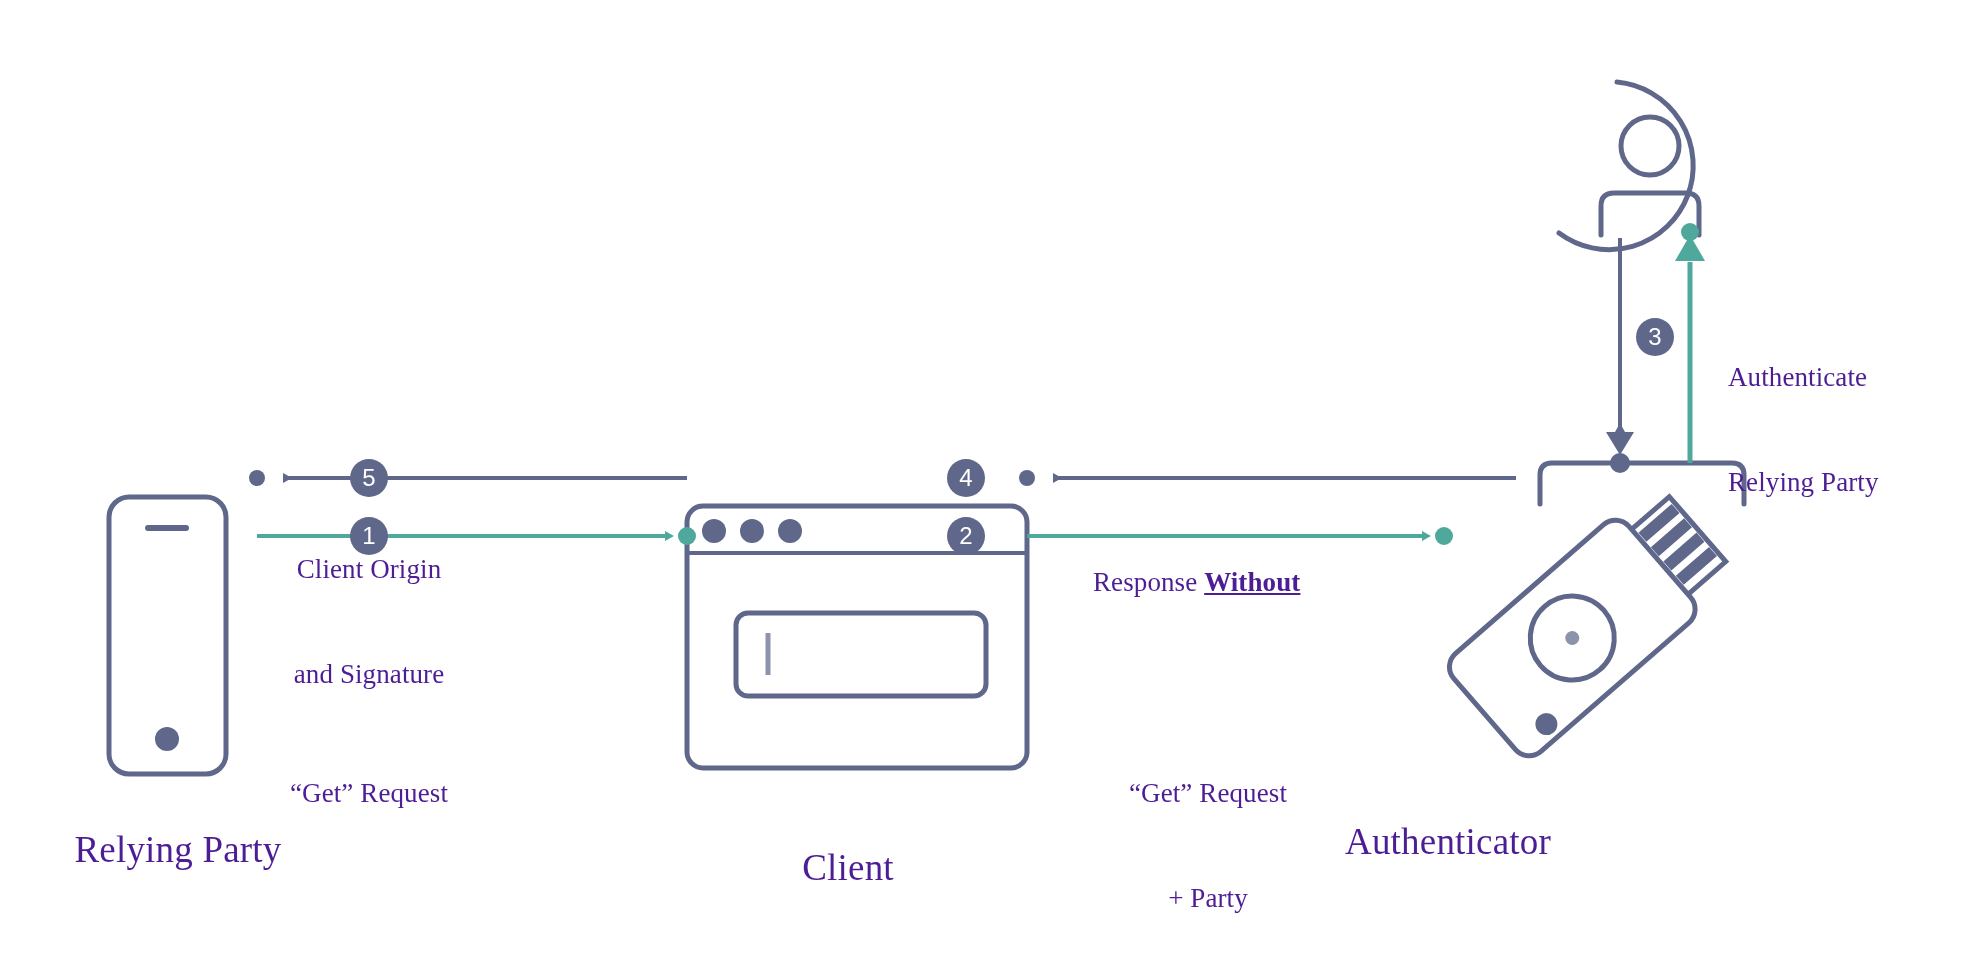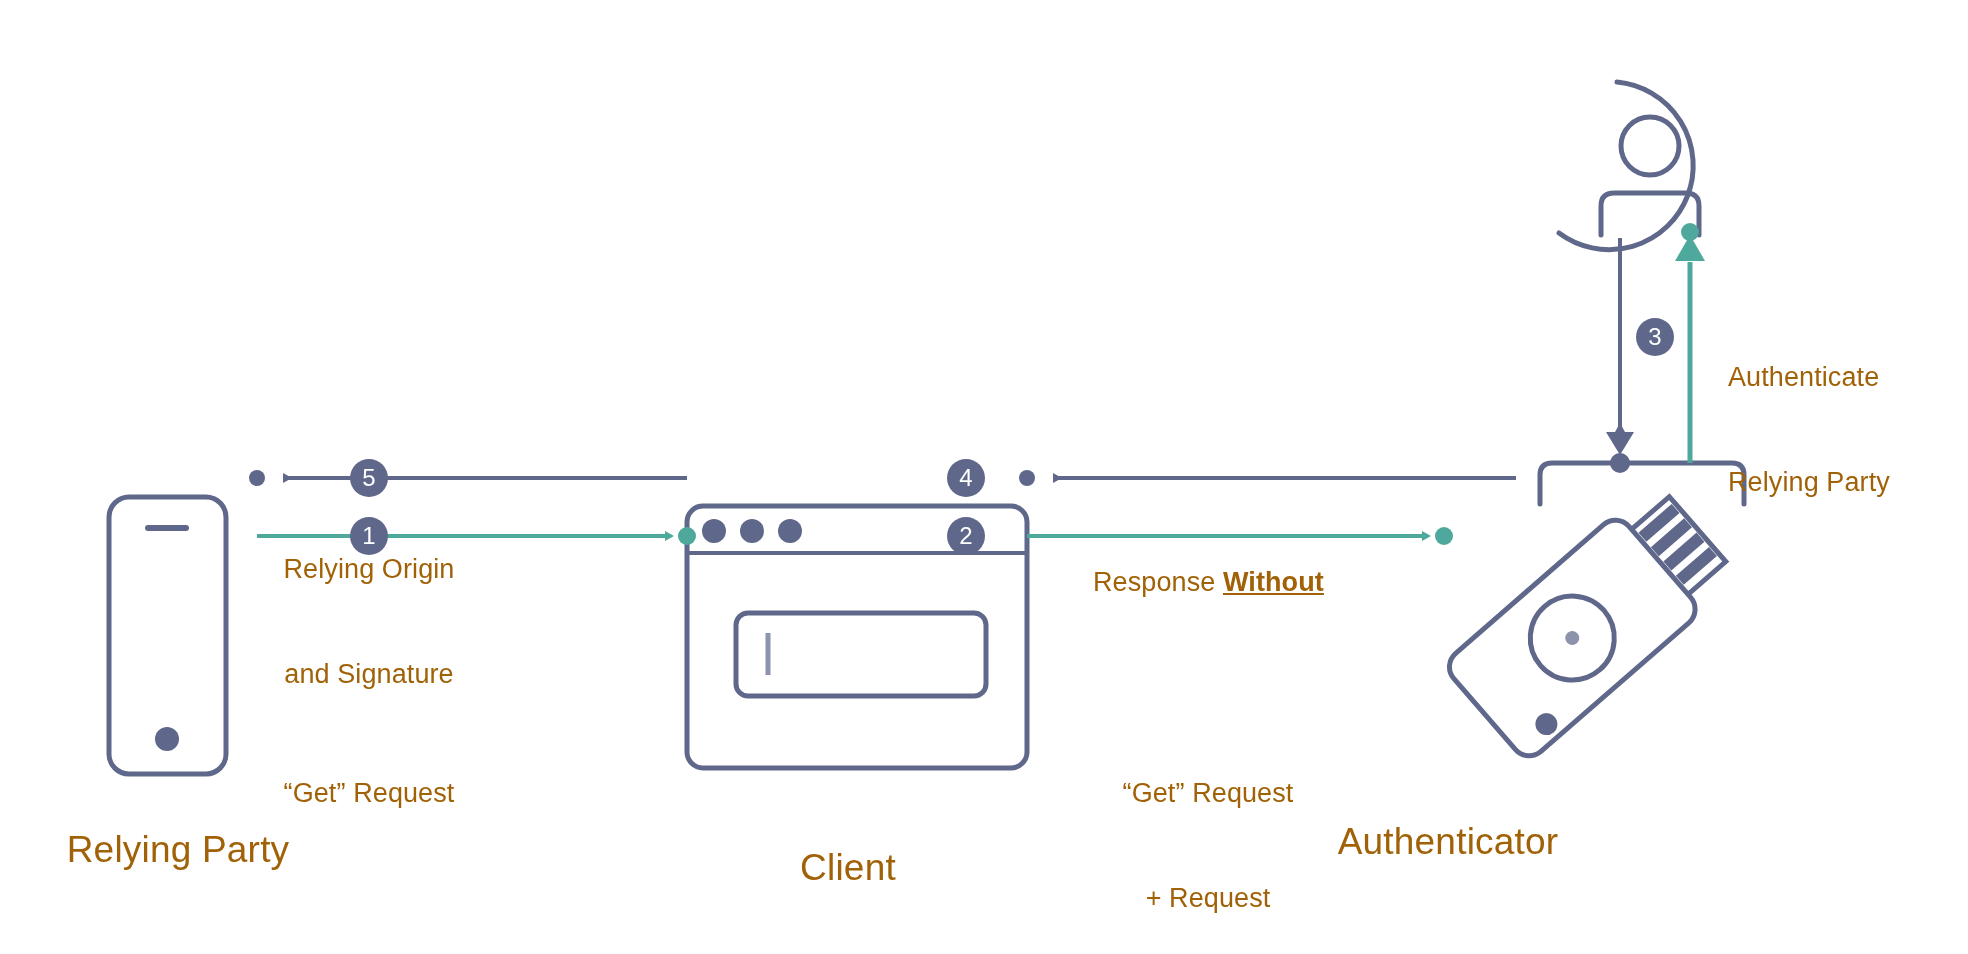--- a/index.html
+++ b/index.html
@@ -22,22 +22,22 @@
   }
   #stage svg.layer {
     position: absolute;
     top: 0;
     left: 0;
     width: 1968px;
     height: 954px;
   }
   .lbl {
     position: absolute;
-    color: #a16207;
-    font-family: Liberation Sans, sans-serif;
+    color: #4c1d95;
+    font-family: Liberation Serif, serif;
     white-space: pre;
     line-height: 1.30;
   }
   .lbl-node {
     font-size: 37px;
     letter-spacing: 0.2px;
   }
   .lbl-step {
     font-size: 27px;
     letter-spacing: 0.1px;
@@ -159,35 +159,35 @@
     </g>
   </svg>
 
   <div class="badge" style="left:369px; top:478px;">5</div>
   <div class="badge" style="left:369px; top:536px;">1</div>
   <div class="badge" style="left:966px; top:478px;">4</div>
   <div class="badge" style="left:966px; top:536px;">2</div>
   <div class="badge" style="left:1655px; top:337px;">3</div>
 
   <div class="lbl lbl-step center" style="left:369px; top:482px;">
-    <div>Relying Origin</div>
+    <div>Client Origin</div>
     <div>and Signature</div>
   </div>
 
   <div class="lbl lbl-step center" style="left:369px; top:706px;">
     <div>“Get” Request</div>
   </div>
 
   <div class="lbl lbl-step left" style="left:1093px; top:495px;">
     <div><span>Response </span><span class="u-bold">Without</span></div>
   </div>
 
   <div class="lbl lbl-step center" style="left:1208px; top:706px;">
     <div>“Get” Request</div>
-    <div>+ Request</div>
+    <div>+ Party</div>
   </div>
 
   <div class="lbl lbl-step left" style="left:1728px; top:290px;">
     <div>Authenticate</div>
     <div>Relying Party</div>
   </div>
 
   <div class="lbl lbl-node center" style="left:178px; top:826px;">Relying Party</div>
 
   <div class="lbl lbl-node center" style="left:848px; top:844px;">Client</div>

